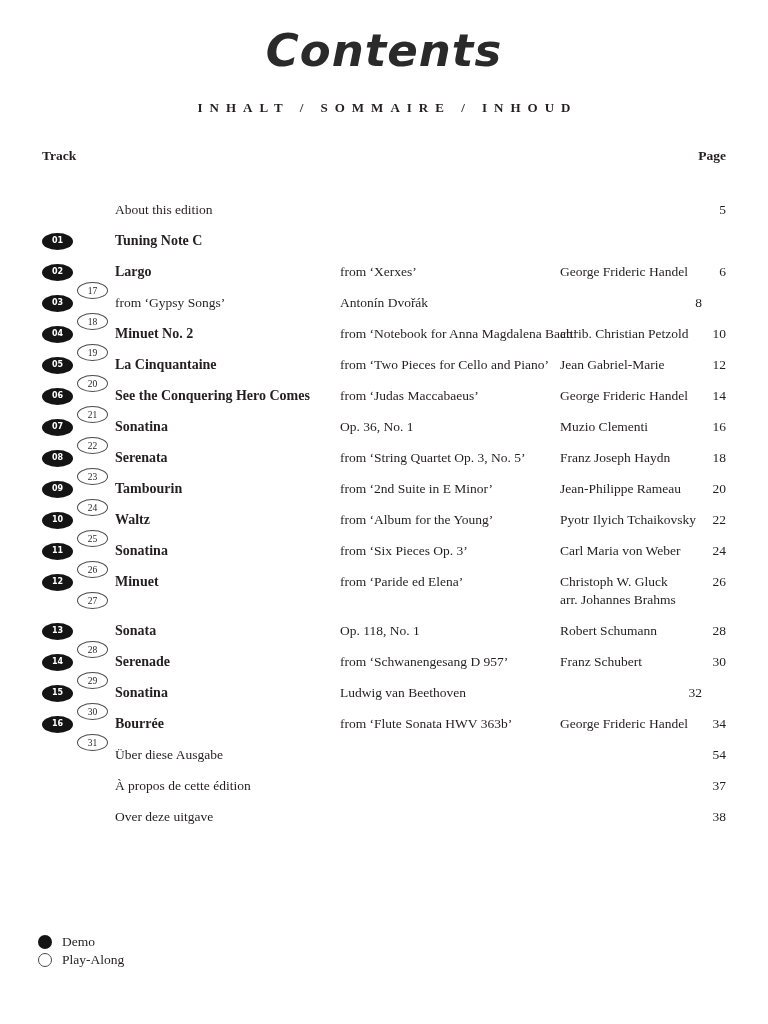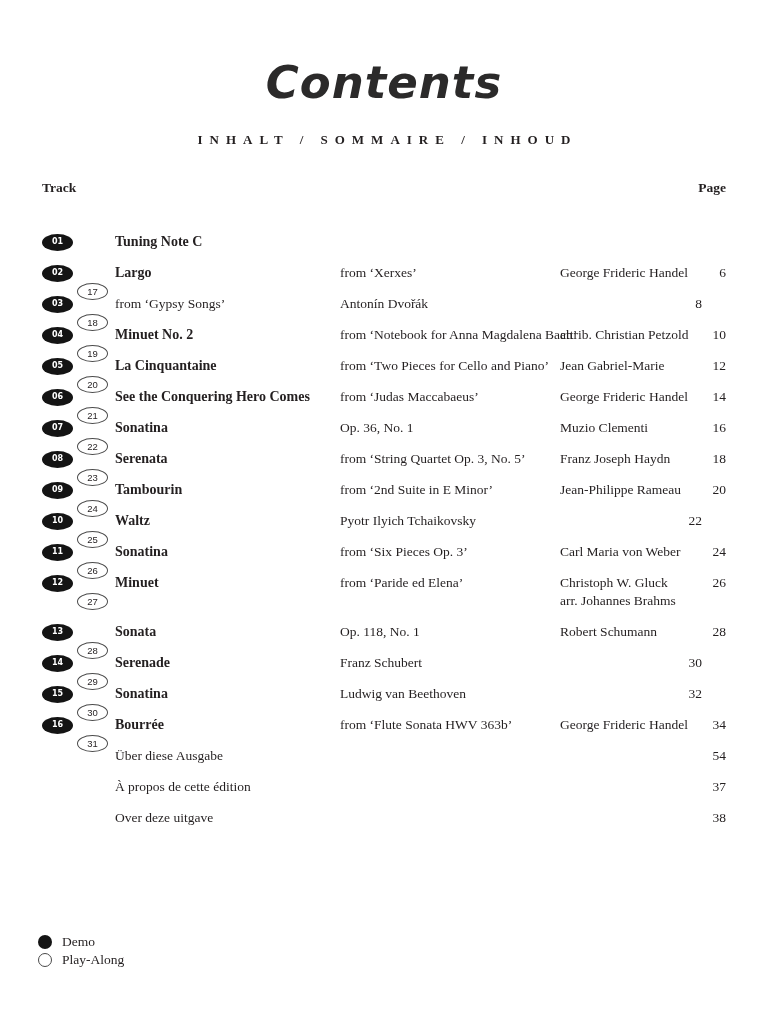--- a/index.html
+++ b/index.html
@@ -6,21 +6,21 @@
   html,body { background:#e9e9e9; }
   .page {
     position:relative;
     width:768px; height:1024px;
     margin:0 auto;
     background:#ffffff;
     font-family:"Liberation Serif", serif;
     color:#231f20;
     overflow:hidden;
   }
-  .header { text-align:center; padding-top:60px; }
+  .header { text-align:center; padding-top:28px; }
   .title {
     font-family:"DejaVu Sans", sans-serif;
     font-style:italic;
     font-weight:700;
     font-size:45px;
     line-height:1.0;
     color:#2b2a2a;
     letter-spacing:1px;
   }
   .subtitle {
@@ -67,21 +67,21 @@
     color:#ffffff;
     font-family:"DejaVu Sans", sans-serif;
     font-weight:700;
     font-size:8px;
     letter-spacing:0;
   }
   .badge.play {
     background:#ffffff;
     border:1px solid #4a4a4a;
     color:#231f20;
-    font-family:Liberation Sans, sans-serif;
+    font-family:Liberation Serif, serif;
     font-size:9.5px;
     margin-top:37px;
   }
   .composer-line2 { white-space:nowrap; }
   .legend {
     position:absolute;
     left:38px; top:933px;
     font-size:13.5px;
     line-height:18px;
   }
@@ -100,20 +100,27 @@
     <div class="subtitle">INHALT / SOMMAIRE / INHOUD</div>
   </div>
 
   <div class="cols-header">
     <span>Track</span>
     <span>Page</span>
   </div>
 
   <div class="toc" id="toc">
       <div class="row">
+        <div class="cell badges"></div>
+        <div class="cell t-title plain">About this edition</div>
+        <div class="cell t-source"></div>
+        <div class="cell t-composer"></div>
+        <div class="cell page-num">5</div>
+      </div>
+      <div class="row">
         <div class="cell badges">
           <span class="badge demo">01</span>
         </div>
         <div class="cell t-title">Tuning Note C</div>
         <div class="cell t-source"></div>
         <div class="cell t-composer"></div>
         <div class="cell page-num"></div>
       </div>
       <div class="row">
         <div class="cell badges">
@@ -193,20 +200,21 @@
         <div class="cell t-source">from ‘2nd Suite in E Minor’</div>
         <div class="cell t-composer">Jean-Philippe Rameau</div>
         <div class="cell page-num">20</div>
       </div>
       <div class="row">
         <div class="cell badges">
           <span class="badge demo">10</span>
           <span class="badge play">25</span>
         </div>
         <div class="cell t-title">Waltz</div>
+        <div class="cell t-source">from ‘Album for the Young’</div>
         <div class="cell t-composer">Pyotr Ilyich Tchaikovsky</div>
         <div class="cell page-num">22</div>
       </div>
       <div class="row">
         <div class="cell badges">
           <span class="badge demo">11</span>
           <span class="badge play">26</span>
         </div>
         <div class="cell t-title">Sonatina</div>
         <div class="cell t-source">from ‘Six Pieces Op. 3’</div>
@@ -232,20 +240,21 @@
         <div class="cell t-source">Op. 118, No. 1</div>
         <div class="cell t-composer">Robert Schumann</div>
         <div class="cell page-num">28</div>
       </div>
       <div class="row">
         <div class="cell badges">
           <span class="badge demo">14</span>
           <span class="badge play">29</span>
         </div>
         <div class="cell t-title">Serenade</div>
+        <div class="cell t-source">from ‘Schwanengesang D 957’</div>
         <div class="cell t-composer">Franz Schubert</div>
         <div class="cell page-num">30</div>
       </div>
       <div class="row">
         <div class="cell badges">
           <span class="badge demo">15</span>
           <span class="badge play">30</span>
         </div>
         <div class="cell t-title">Sonatina</div>
         <div class="cell t-composer">Ludwig van Beethoven</div>

